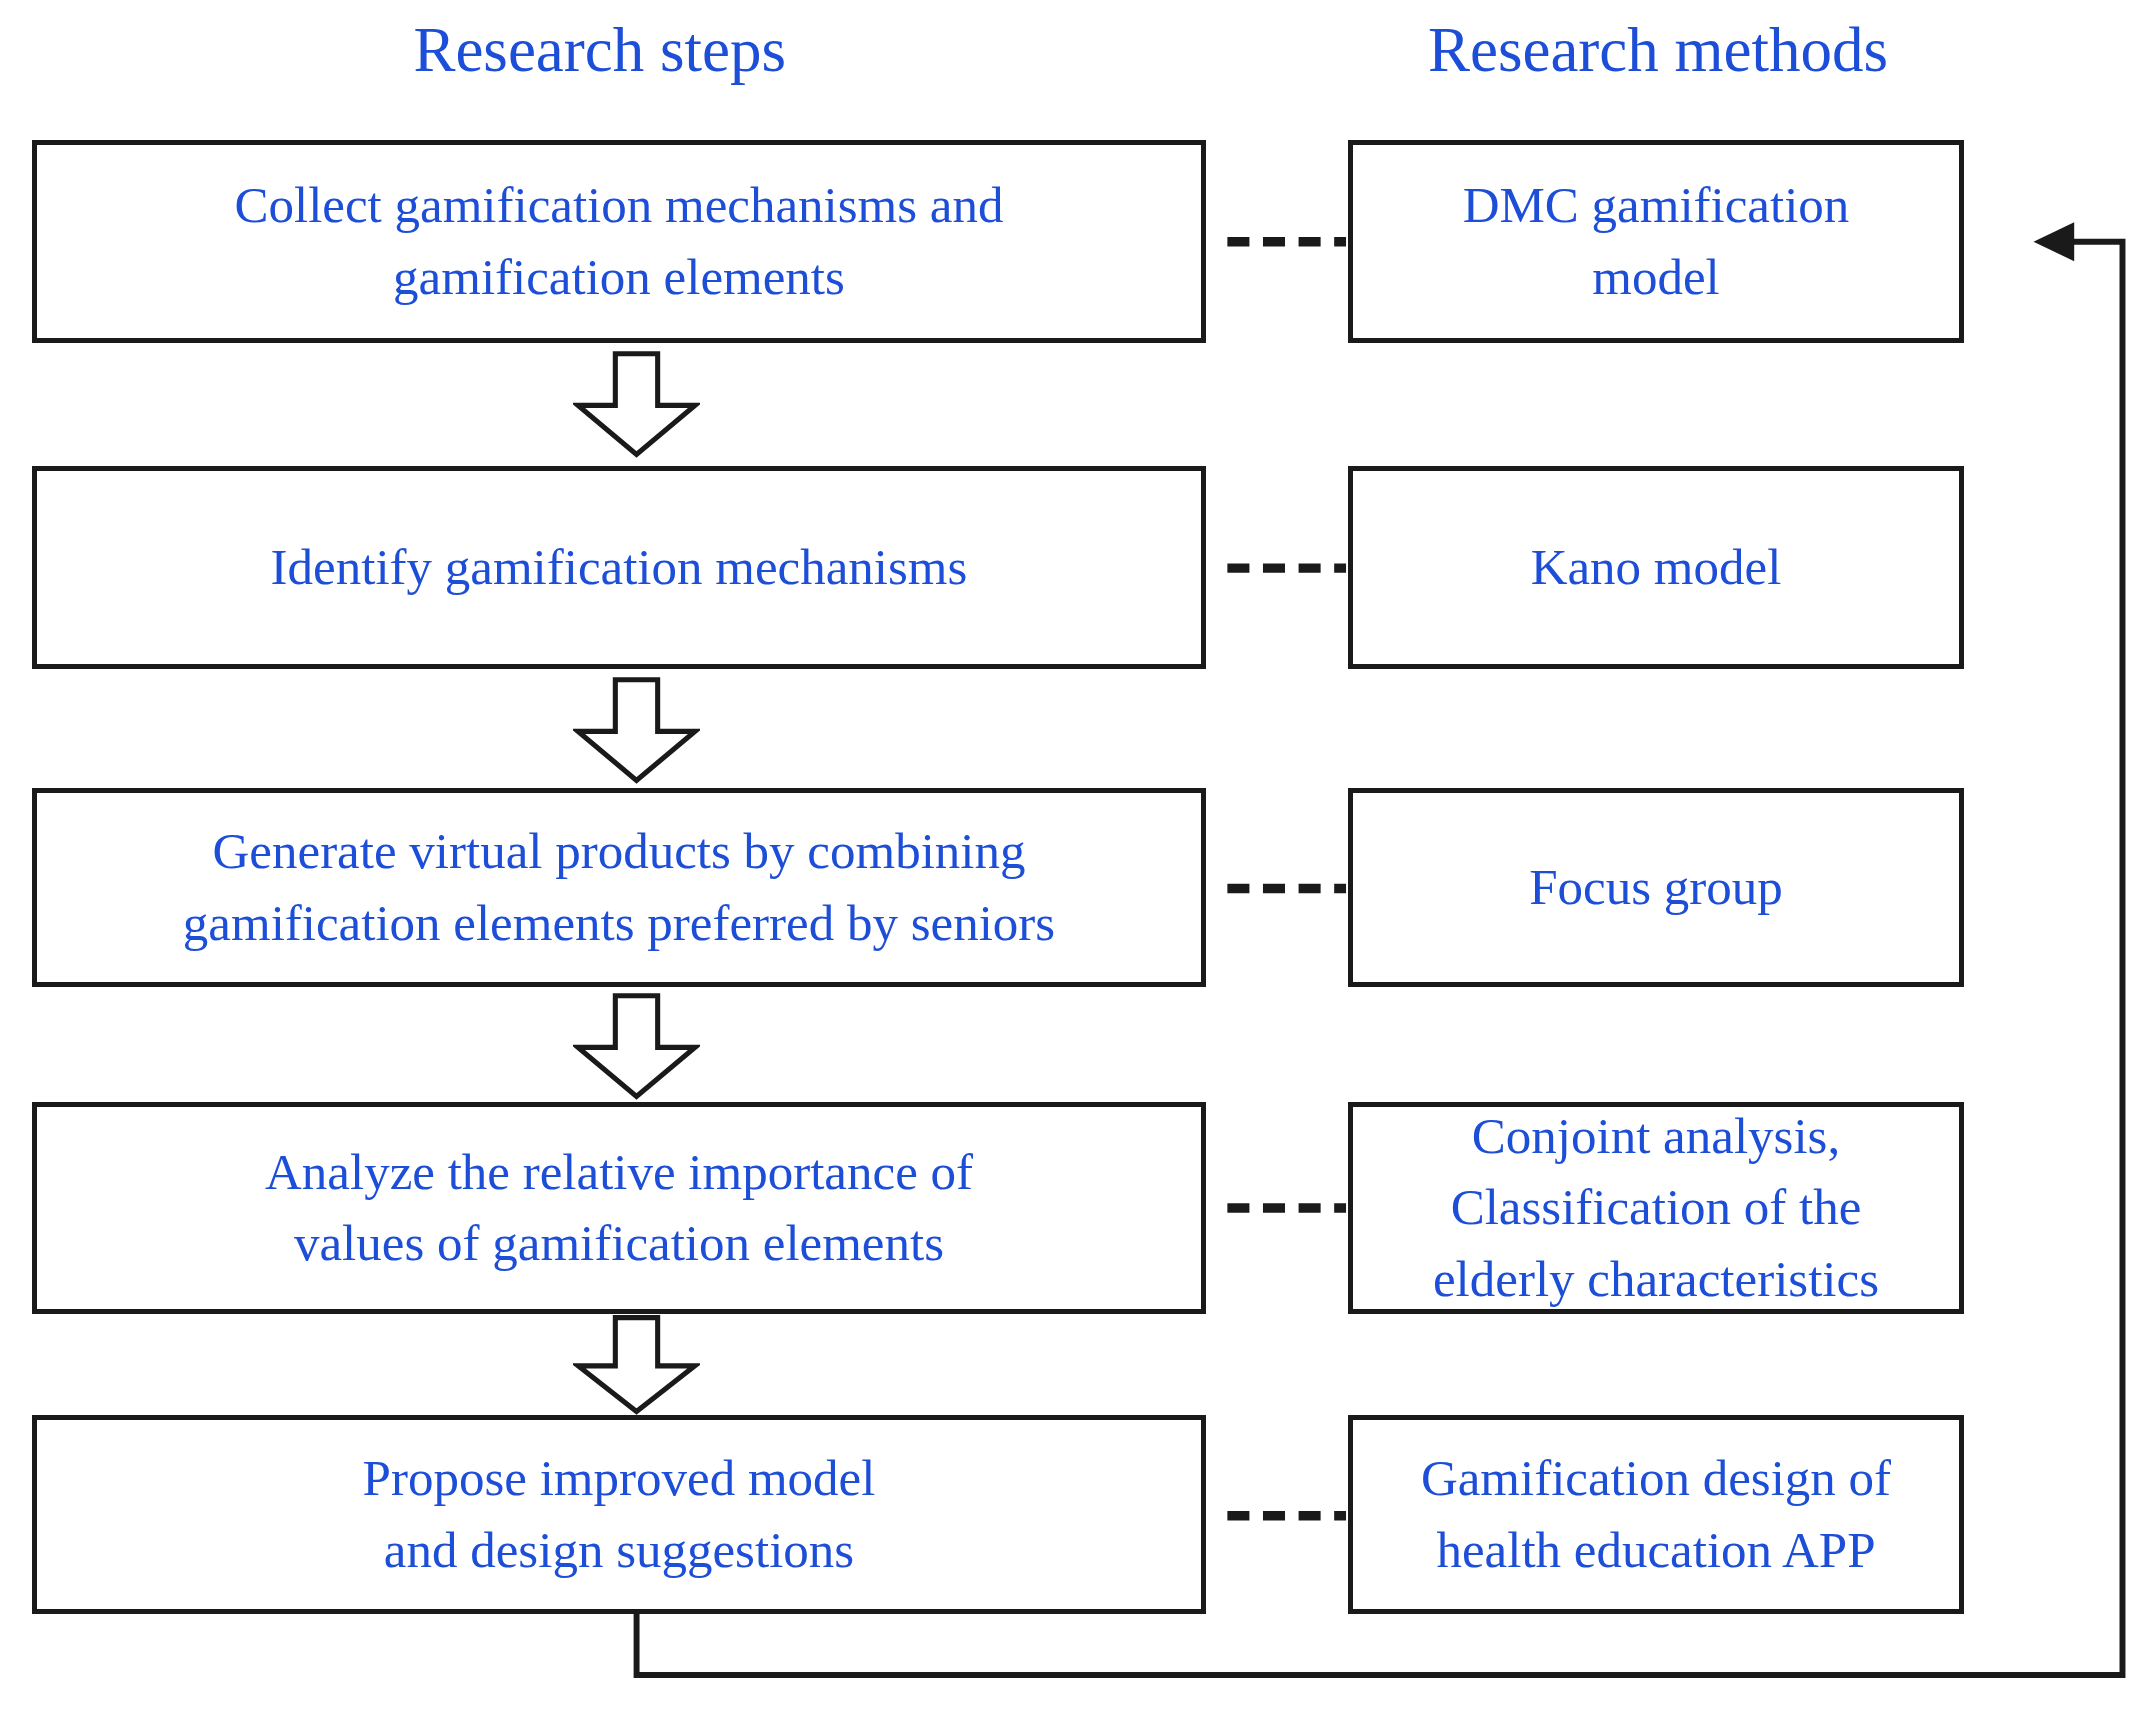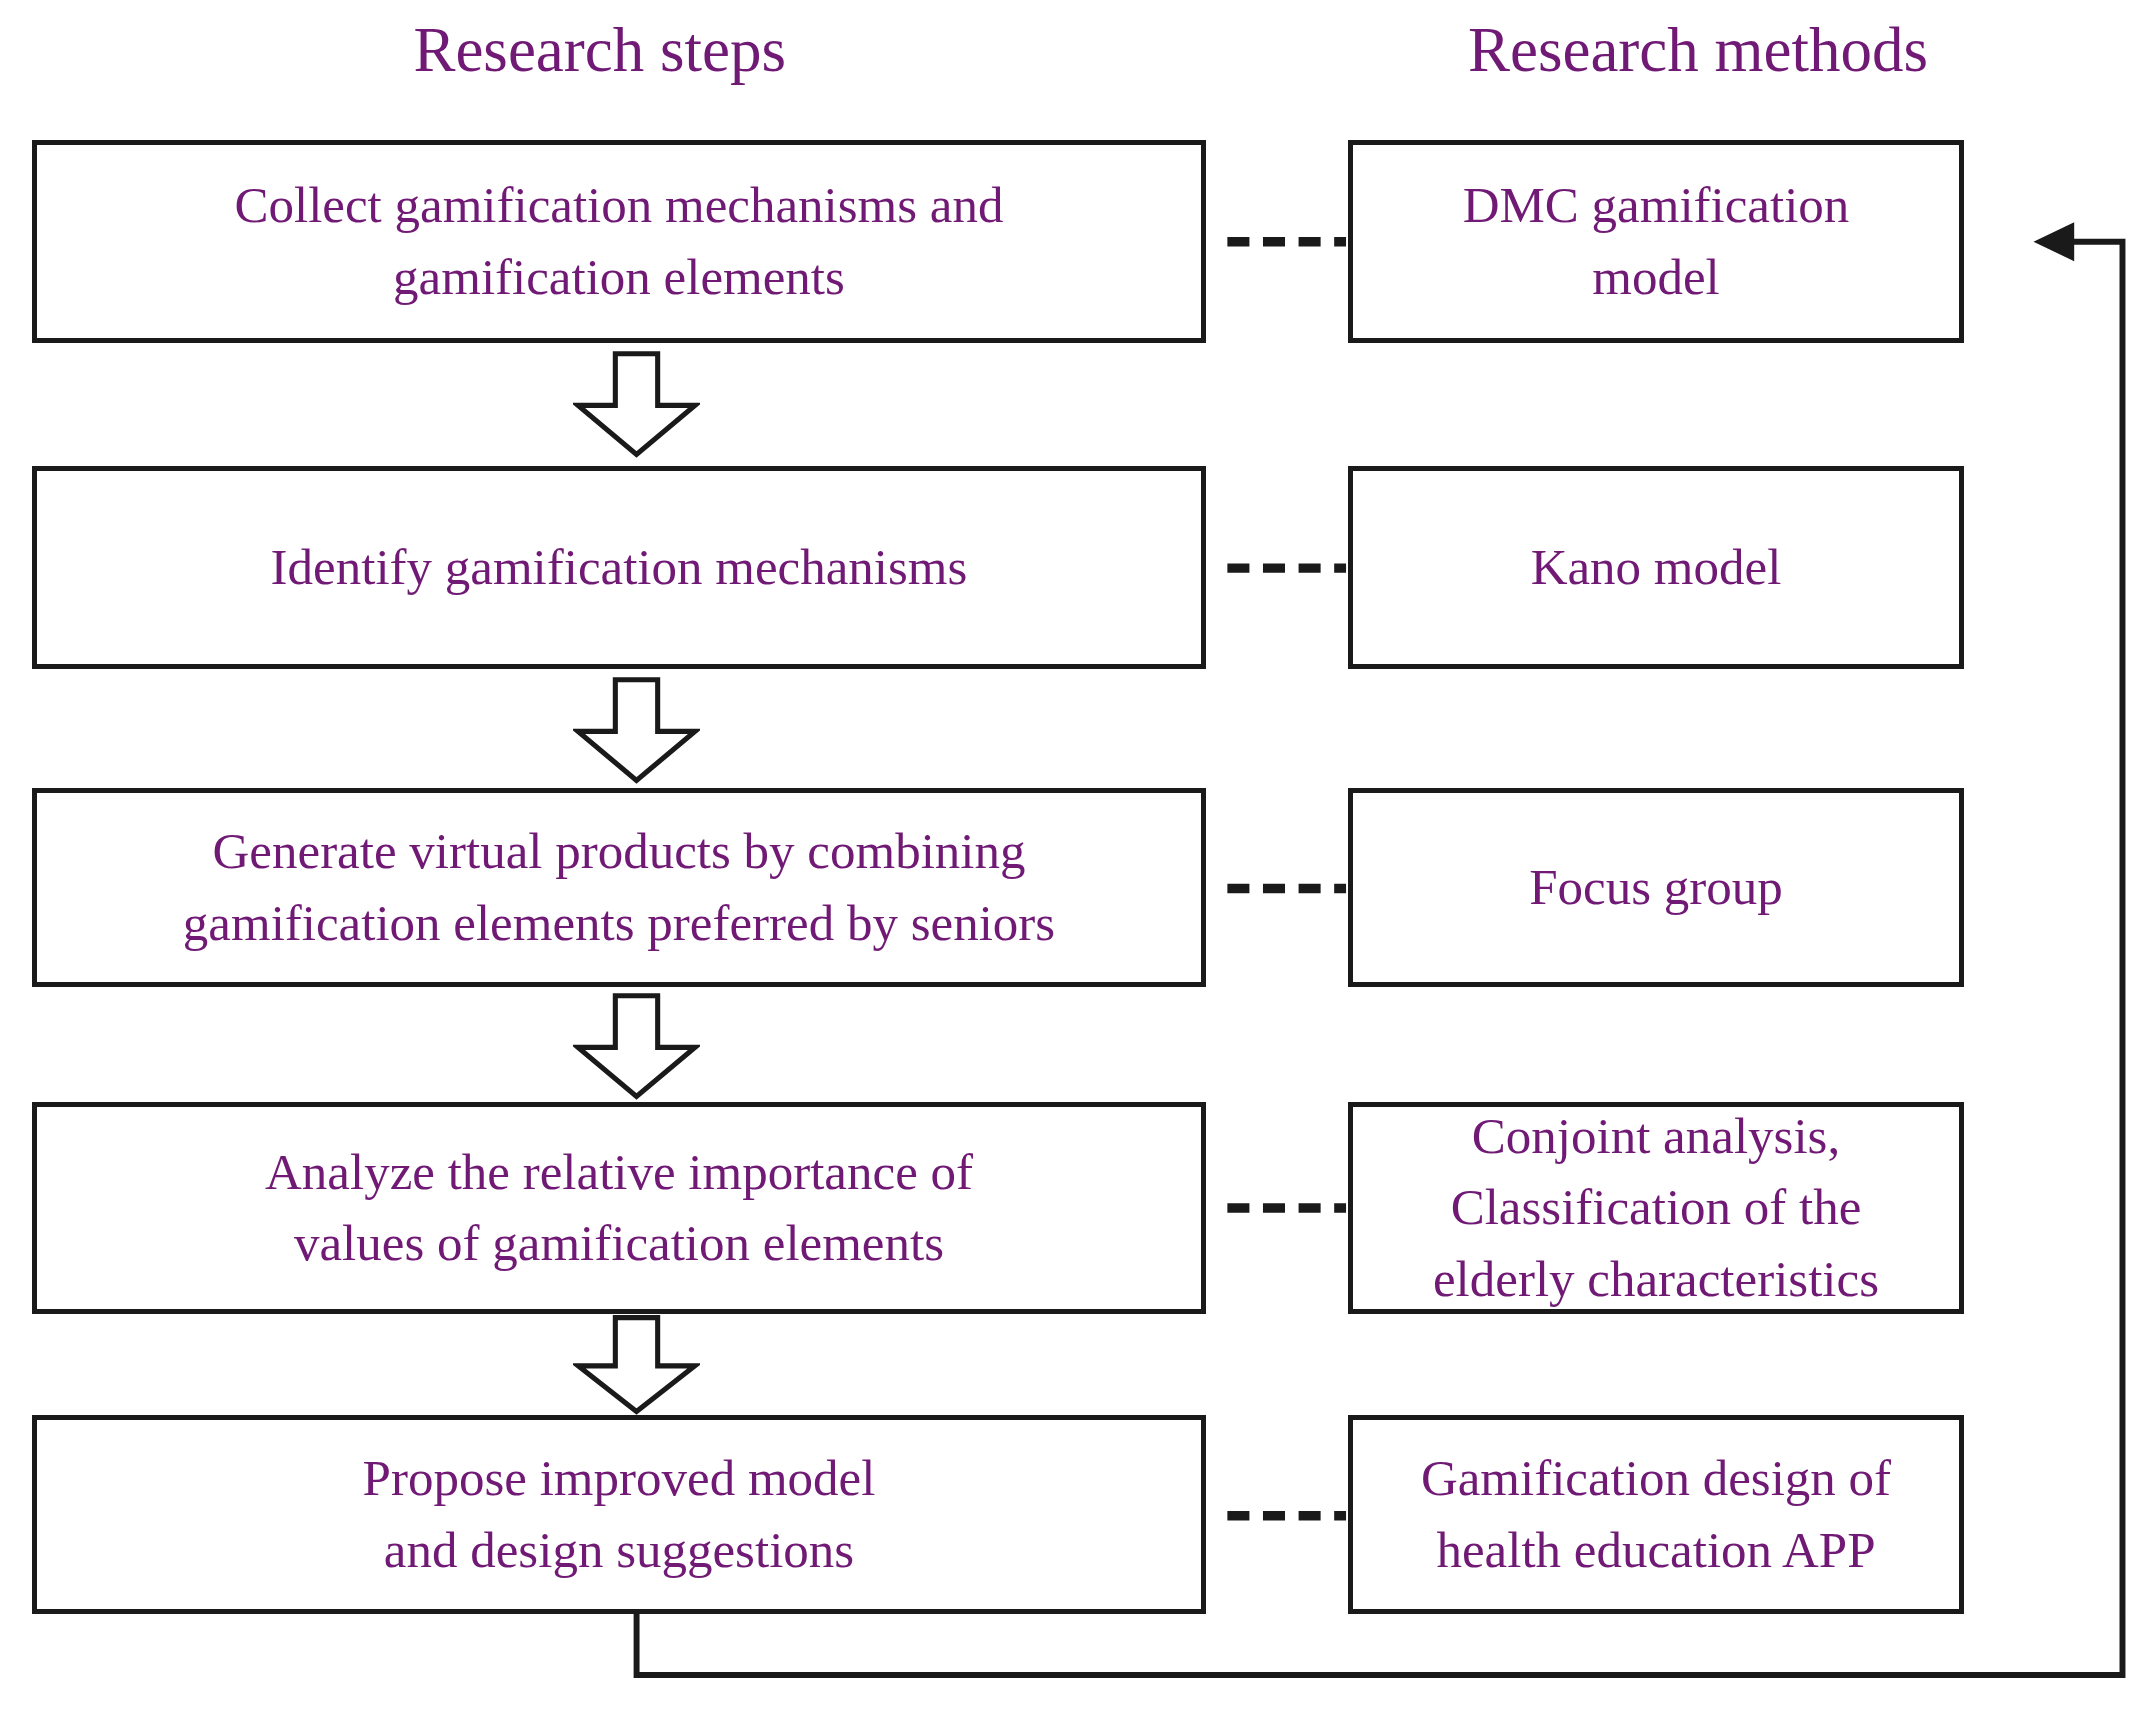--- a/index.html
+++ b/index.html
@@ -1,25 +1,25 @@
 <!DOCTYPE html>
 <html style="font-size:13.6px"><head>
 <meta charset="utf-8">
 <style>
   html,body { margin:0; padding:0; background:#ffffff; }
   .canvas {
     position:relative; width:2153px; height:1721px; background:#ffffff;
-    font-family:"Liberation Serif", serif; color:#701a75; overflow:hidden;
+    font-family:"Liberation Serif", serif; color:#1d4ed8; overflow:hidden;
   }
   .hdr {
     position:absolute; top:13.6px; font-size:63px; text-align:center;
     white-space:nowrap;
   }
   .hdr-steps   { left:12.7px;   width:1174px; }
-  .hdr-methods { left:1357px; width:682px;  }
+  .hdr-methods { left:1317px; width:682px;  }
   .box {
     position:absolute; background:#ffffff; border:5.1px solid #1a1a1a;
     box-sizing:border-box; display:flex; flex-direction:column;
     justify-content:center; align-items:center; text-align:center;
     font-size:51px; line-height:1.40; padding:0 25.4px;
   }
   .step   { left:32px;   width:1174px; }
   .method { left:1348px; width:616px;  }
   .r1 { top:140px;  height:203px; }
   .r2 { top:466px;  height:203px; }

